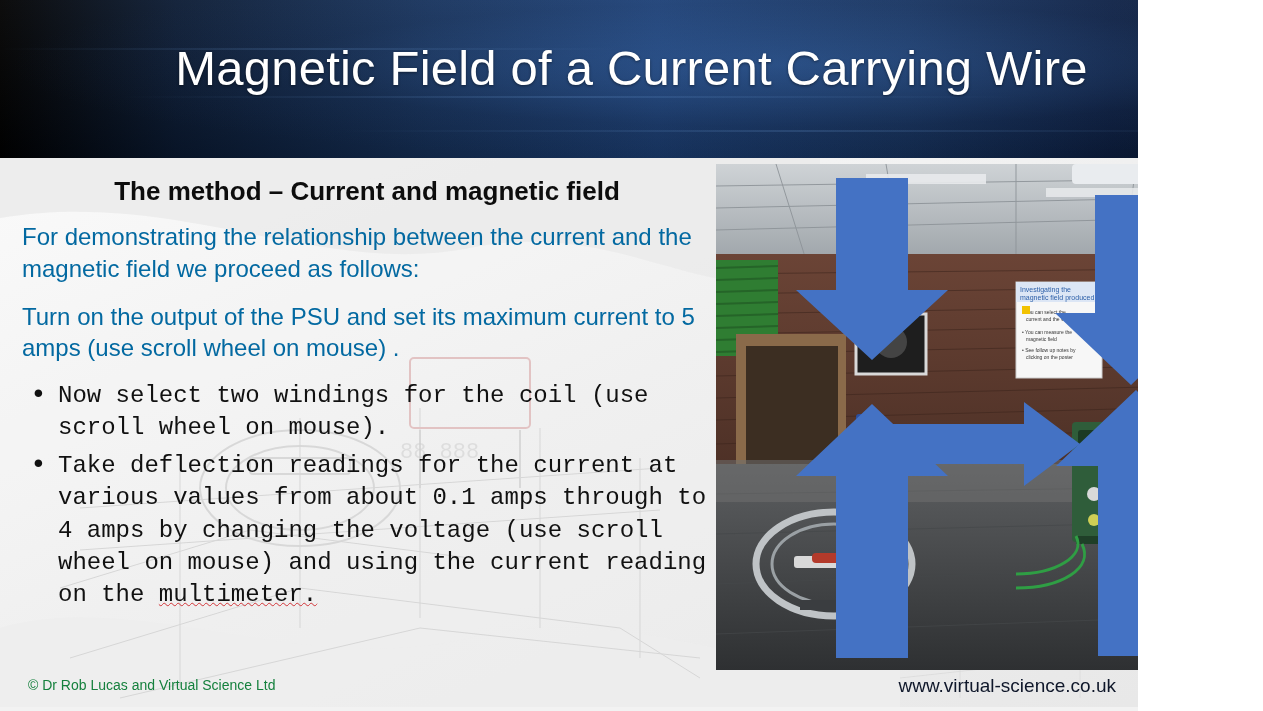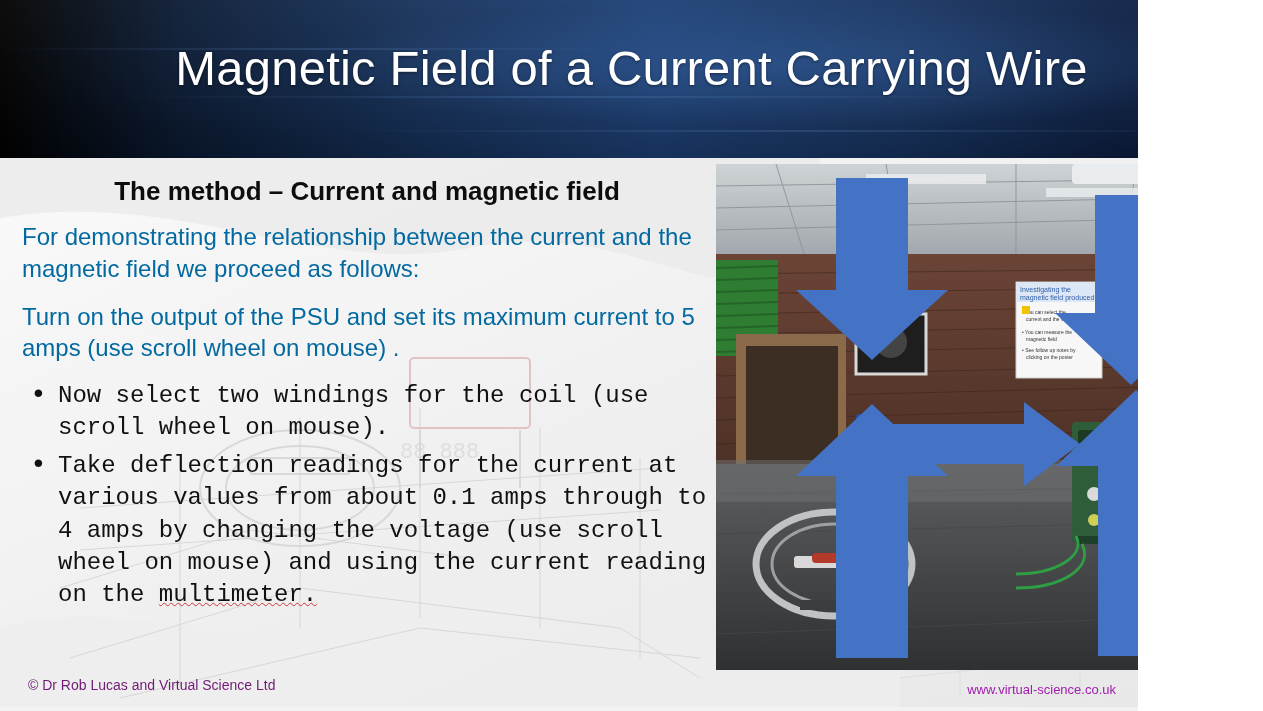--- a/index.html
+++ b/index.html
@@ -136,29 +136,29 @@
   .arrow {
     position: absolute;
   }
 
   
   #footer-left {
     position: absolute;
     left: 28px;
     bottom: 18px;
     font-size: 14px;
-    color: #701a75;
+    color: #15803d;
     text-align: right;
   }
   #footer-right {
     position: absolute;
     right: 22px;
     bottom: 14px;
-    font-size: 13px;
-    color: #a21caf;
+    font-size: 19px;
+    color: #0f172a;
   }
 </style>
 </head>
 <body>
 
 <div id="slide">
 
   <div id="title-banner">
     <div class="streak" style="left:0; top:48px; width:620px;"></div>
     <div class="streak" style="left:120px; top:96px; width:900px;"></div>

